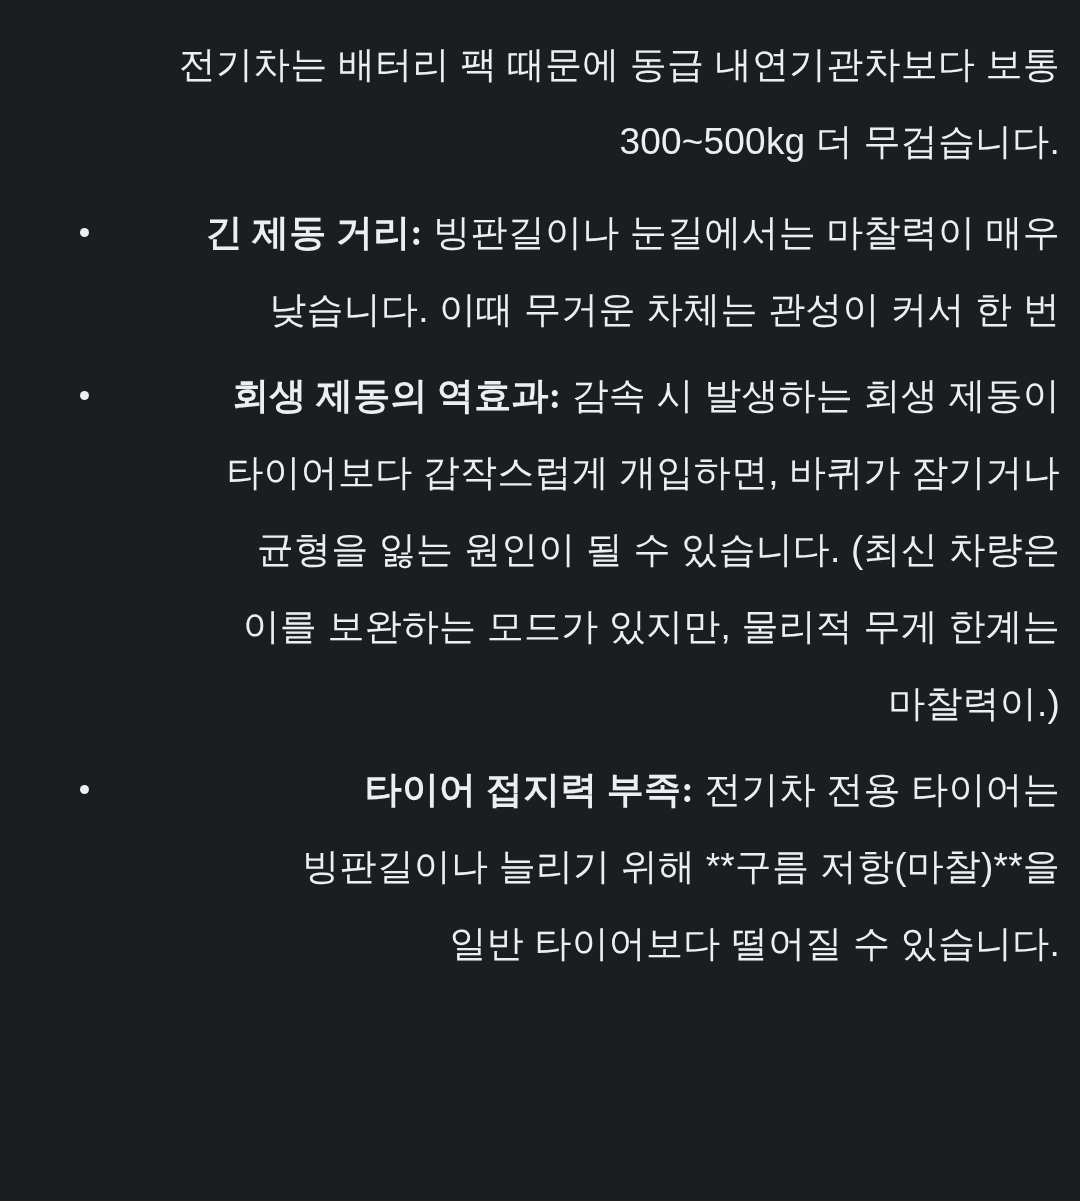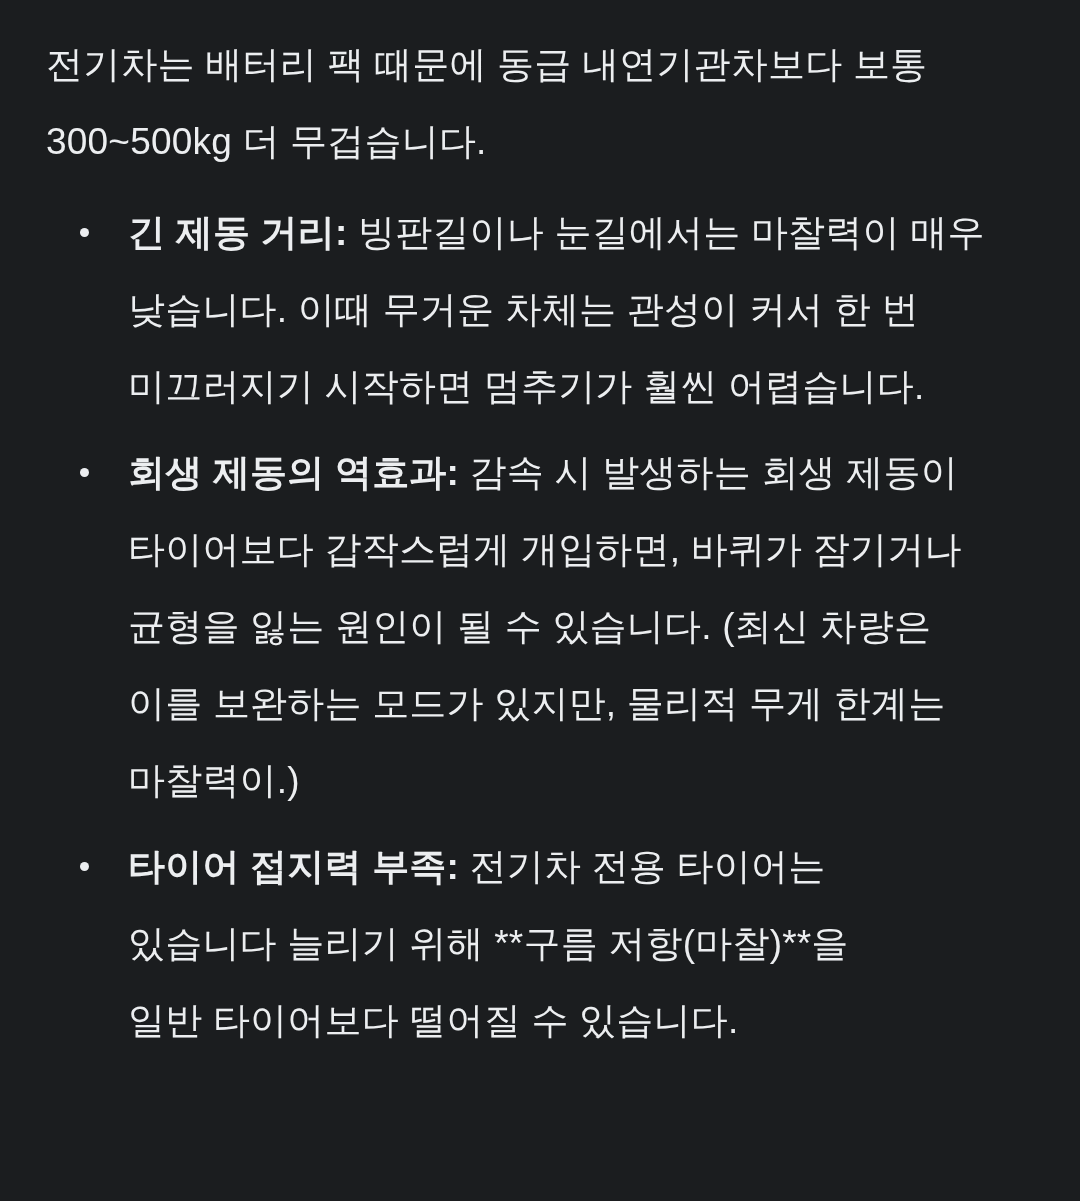--- a/index.html
+++ b/index.html
@@ -11,20 +11,21 @@
     color: #eceef0;
     font-family: "Liberation Sans", sans-serif;
     overflow: hidden;
   }
   .chat-message {
     padding: 26px 20px 0 46px;
     font-size: 37px;
     line-height: 77px;
     font-weight: 400;
     letter-spacing: 0.2px;
+    text-align: right;
   }
   .line {
     display: block;
     white-space: nowrap;
   }
   .intro {
     margin: 0 0 14px 0;
   }
   .bullet-list {
     list-style: none;
@@ -40,51 +41,51 @@
     position: absolute;
     left: 34px;
     top: 34px;
     width: 9px;
     height: 9px;
     border-radius: 50%;
     background: #eceef0;
   }
   .bullet-label {
     font-weight: 700;
+    font-family: Liberation Serif, serif;
   }
 </style>
 </head>
 <body>
 
 <div class="chat-message">
 
   <p class="intro">
     <span class="line">전기차는 배터리 팩 때문에 동급 내연기관차보다 보통</span>
     <span class="line">300~500kg 더 무겁습니다.</span>
   </p>
 
   <ul class="bullet-list">
 
     <li class="bullet-item">
       <span class="bullet-dot"></span>
       <span class="line"><b class="bullet-label">긴 제동 거리:</b><span> 빙판길이나 눈길에서는 마찰력이 매우</span></span>
       <span class="line">낮습니다. 이때 무거운 차체는 관성이 커서 한 번</span>
-      <span class="line">미끄러지기 시작하면 멈추기가 훨씬 어렵습니다.</span>
     </li>
 
     <li class="bullet-item">
       <span class="bullet-dot"></span>
       <span class="line"><b class="bullet-label">회생 제동의 역효과:</b><span> 감속 시 발생하는 회생 제동이</span></span>
       <span class="line">타이어보다 갑작스럽게 개입하면, 바퀴가 잠기거나</span>
       <span class="line">균형을 잃는 원인이 될 수 있습니다. (최신 차량은</span>
       <span class="line">이를 보완하는 모드가 있지만, 물리적 무게 한계는</span>
       <span class="line">마찰력이.)</span>
     </li>
 
     <li class="bullet-item">
       <span class="bullet-dot"></span>
       <span class="line"><b class="bullet-label">타이어 접지력 부족:</b><span> 전기차 전용 타이어는</span></span>
-      <span class="line">있습니다 늘리기 위해 **구름 저항(마찰)**을</span>
+      <span class="line">빙판길이나 늘리기 위해 **구름 저항(마찰)**을</span>
       <span class="line">일반 타이어보다 떨어질 수 있습니다.</span>
     </li>
 
   </ul>
 </div>
 
 </body></html>

